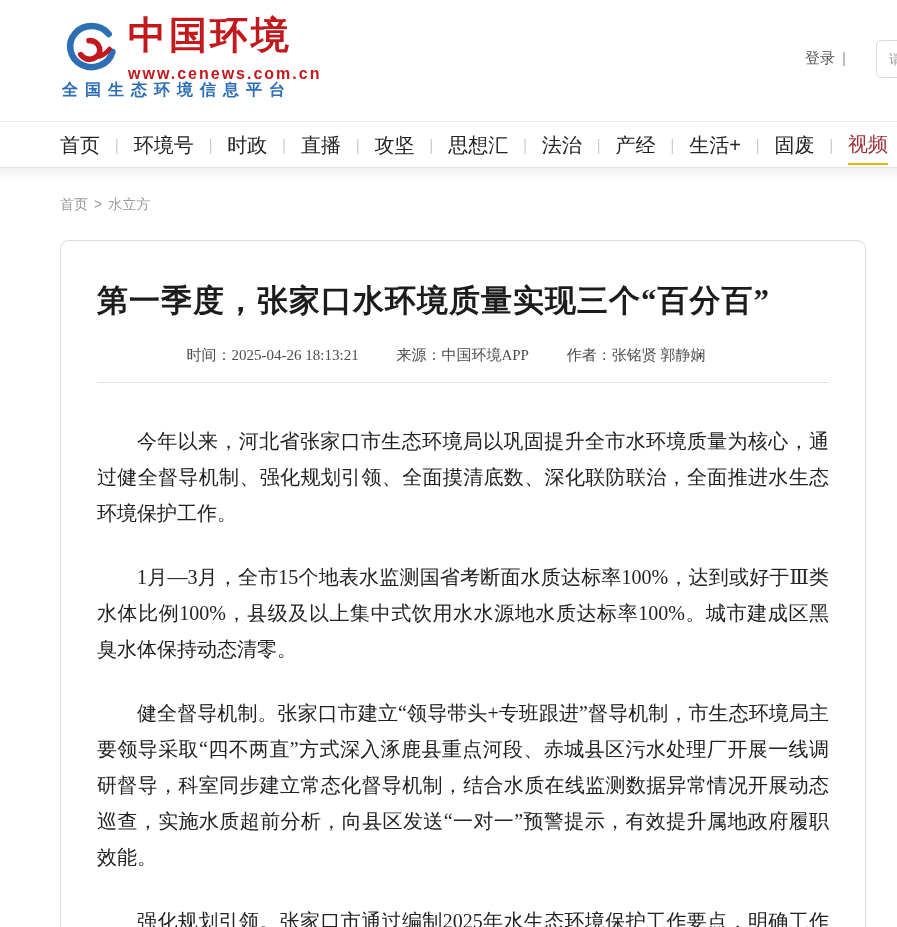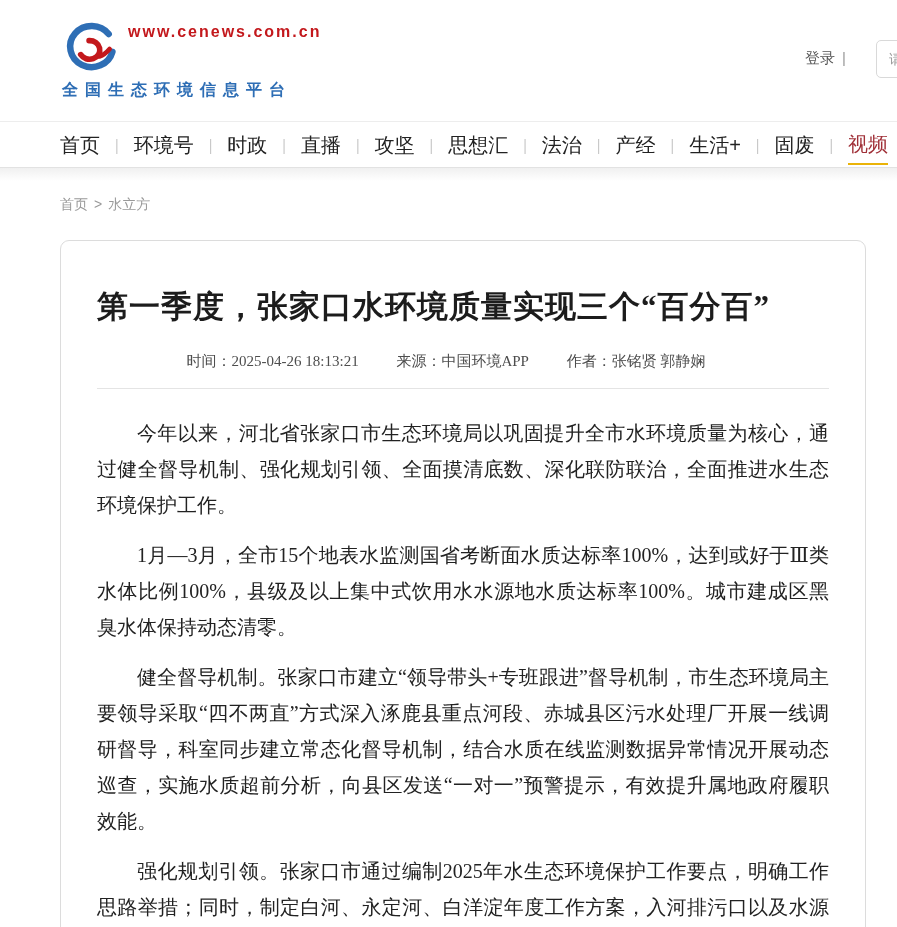--- a/index.html
+++ b/index.html
@@ -43,39 +43,40 @@
   .breadcrumb { margin: 15px 0 0 60px; font-size: 14px; color: #999; }
   .breadcrumb a { color: #999; text-decoration: none; cursor: pointer; }
   .crumb-sep { margin: 0 6px; color: #999; }
 
   
   .card { position: absolute; left: 60px; top: 240px; width: 806px; height: 900px;
           border: 1px solid #dcdcdc; border-radius: 9px; background: #fff;
           padding: 38px 36px 0 36px; }
   .article { font-family: "Liberation Serif", "DejaVu Serif", serif; }
   .article-title { font-size: 31px; font-weight: 700; color: #1c1c1c; letter-spacing: 1px;
-                   line-height: 40px; margin-top: 8px; }
+                   line-height: 40px; margin-top: 2px; }
   .article-meta { margin-top: 25px; font-size: 15px; color: #4d4d4d; text-align: center; }
   .article-meta .meta-item { margin-right: 34px; }
   .meta-divider { margin-top: 17px; border-bottom: 1px solid #e4e4e4; }
   .article-body { padding-top: 12px; }
-  .article-body p { margin-top: 14px; font-size: 20px; line-height: 36px; color: #222;
+  .article-body p { margin-top: 28px; font-size: 20px; line-height: 36px; color: #222;
                     text-indent: 2em; text-align: justify; }
 </style>
 </head>
 <body>
 
 <div class="header">
   <div class="logo">
     <svg class="logo-mark" viewBox="0 0 60 60">
       <path d="M50 14 A 23 22 0 1 0 54 33" stroke="#2e6eb5" stroke-width="7" fill="none" stroke-linecap="round"></path>
       <path d="M29 21 a 11 10 0 1 1 -9 15" stroke="#c3181c" stroke-width="6" fill="none" stroke-linecap="round"></path>
       <path d="M40 38 q 6 -2 11 -8" stroke="#c3181c" stroke-width="5" fill="none" stroke-linecap="round"></path>
     </svg>
     <div class="logo-texts">
+      <div class="logo-title">中国环境</div>
       <div class="logo-url">www.cenews.com.cn</div>
     </div>
   </div>
   <div class="logo-slogan">全国生态环境信息平台</div>
 
   <div class="auth">
     <a>登录</a><span class="sep">|</span><a>注册</a>
   </div>
 
   <input class="search-box" type="text" placeholder="请输入关键词" style="">

